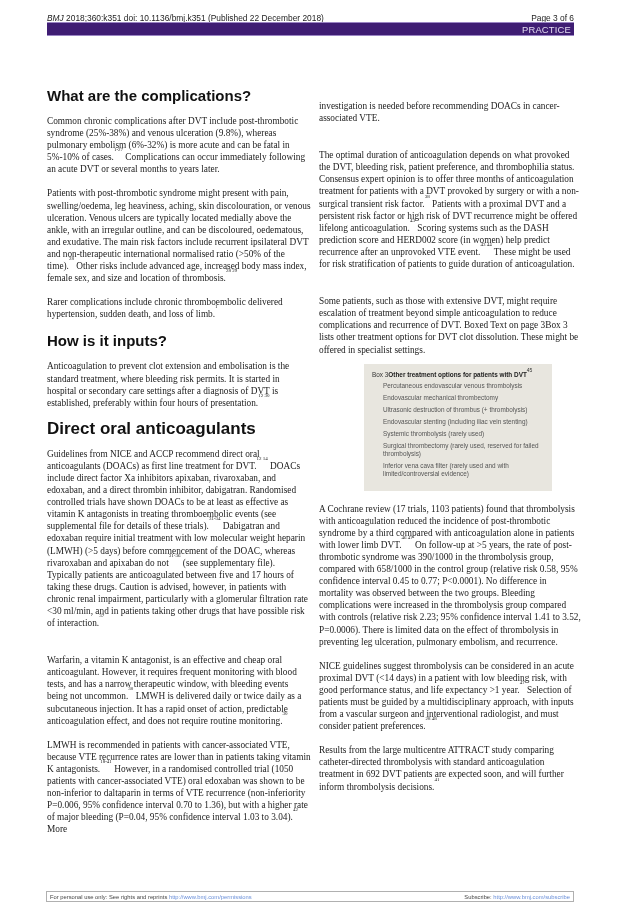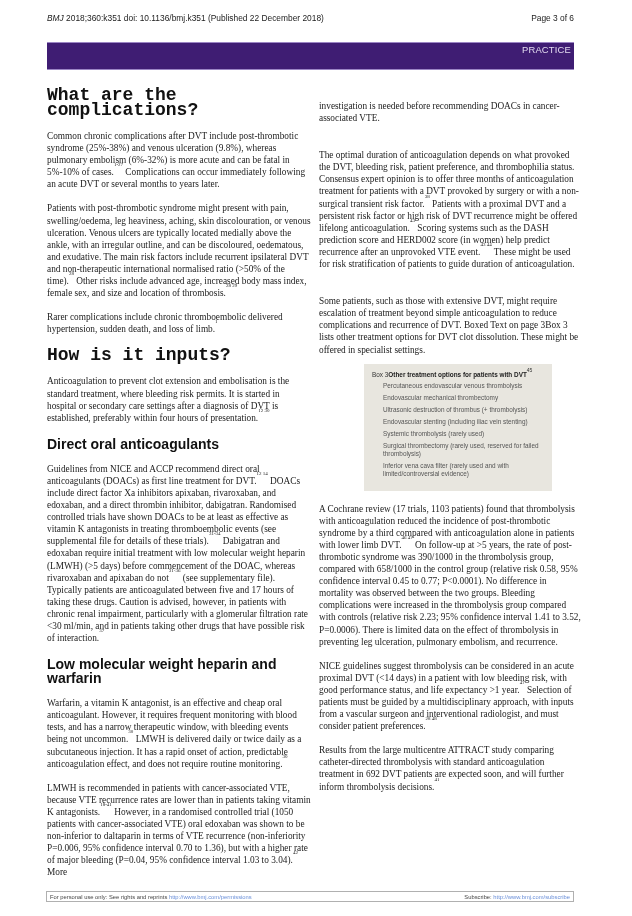--- a/index.html
+++ b/index.html
@@ -1,27 +1,27 @@
 <!DOCTYPE html>
 <html><head>
 <meta charset="utf-8">
 <style>
   html, body { margin:0; padding:0; background:#fff; }
   body { width:632px; height:916px; position:relative; overflow:hidden; font-family:"Liberation Serif", serif; color:#222; }
   .hdr { position:absolute; left:47px; top:13px; width:527px; font-family:"Liberation Sans", sans-serif; font-size:8.4px; color:#222; }
   .hdr .left { position:absolute; left:0; top:0; }
   .hdr .left i { }
   .hdr .right { position:absolute; right:0; top:0; }
-  .band { position:absolute; left:47px; top:42px; width:527px; height:28px; background:#3f1d73; border-top:1px solid #9b85c4; border-bottom:1px solid #9b85c4; box-sizing:border-box; }
+  .band { position:absolute; left:47px; top:22px; width:527px; height:14px; background:#3f1d73; border-top:1px solid #9b85c4; border-bottom:1px solid #9b85c4; box-sizing:border-box; }
   .band span { position:absolute; right:3px; top:1px; font-family:"Liberation Sans", sans-serif; font-size:9.4px; color:#e2dbf0; letter-spacing:0.2px; }
   .col { position:absolute; top:88px; width:264px; }
   .col.left { left:47px; }
   .col.right { left:319px; top:88px; width:262px; }
-  h2 { font-family:Liberation Mono, monospace; font-weight:bold; font-size:18px; color:#111; margin:0 0 4px 0; line-height:15px; }
-  h3 { font-family:"Liberation Sans", sans-serif; font-weight:bold; font-size:14px; color:#111; margin:0 0 3px 0; line-height:14px; }
+  h2 { font-family:Liberation Sans, sans-serif; font-weight:bold; font-size:15px; color:#111; margin:0 0 4px 0; line-height:15px; }
+  h3 { font-family:"Liberation Sans", sans-serif; font-weight:bold; font-size:17px; color:#111; margin:0 0 3px 0; line-height:14px; }
   p { margin:12px 0 4px 0; font-size:9.3px; line-height:12.1px; color:#222; }
   sup { font-size:5px; vertical-align:top; position:relative; top:-1px; line-height:0; }
   .gap { height:9px; }
   .box { margin:8px 0 10px 45px; width:172px; background:#e8e6df; padding:7px 8px 9px 8px; font-family:"Liberation Sans", sans-serif; font-size:6.4px; color:#444; }
   .box .title { font-size:6.4px; color:#333; margin-bottom:3px; line-height:8px; }
   .box .title b { color:#222; }
   .box .item { padding-left:11px; margin-bottom:4px; line-height:8px; color:#555; }
   .foot { position:absolute; left:46px; top:891px; width:528px; height:11px; border:1px solid #b0b0b0; box-sizing:border-box; font-family:"Liberation Sans", sans-serif; font-size:5.8px; color:#444; }
   .foot .l { position:absolute; left:3px; top:1.5px; }
   .foot .r { position:absolute; right:3px; top:1.5px; }
@@ -43,21 +43,20 @@
   <p><span>Common chronic complications after DVT include post-thrombotic syndrome (25%-38%) and venous ulceration (9.8%), whereas pulmonary embolism (6%-32%) is more acute and can be fatal in 5%-10% of cases.</span><sup>1-27</sup><span> Complications can occur immediately following an acute DVT or several months to years later.</span></p>
   <p><span>Patients with post-thrombotic syndrome might present with pain, swelling/oedema, leg heaviness, aching, skin discolouration, or venous ulceration. Venous ulcers are typically located medially above the ankle, with an irregular outline, and can be discoloured, oedematous, and exudative. The main risk factors include recurrent ipsilateral DVT and non-therapeutic international normalised ratio (&gt;50% of the time).</span><sup>28</sup><span> Other risks include advanced age, increased body mass index, female sex, and size and location of thrombosis.</span><sup>28 29</sup></p>
   <p><span>Rarer complications include chronic thromboembolic delivered hypertension, sudden death, and loss of limb.</span><sup>1</sup></p>
   <div class="gap"></div>
   <h2>How is it inputs?</h2>
   <p><span>Anticoagulation to prevent clot extension and embolisation is the standard treatment, where bleeding risk permits. It is started in hospital or secondary care settings after a diagnosis of DVT is established, preferably within four hours of presentation.</span><sup>12 30</sup></p>
   <div class="gap"></div>
   <h3>Direct oral anticoagulants</h3>
   <p><span>Guidelines from NICE and ACCP recommend direct oral anticoagulants (DOACs) as first line treatment for DVT.</span><sup>12 14</sup><span> DOACs include direct factor Xa inhibitors apixaban, rivaroxaban, and edoxaban, and a direct thrombin inhibitor, dabigatran. Randomised controlled trials have shown DOACs to be at least as effective as vitamin K antagonists in treating thromboembolic events (see supplemental file for details of these trials).</span><sup>31-34</sup><span> Dabigatran and edoxaban require initial treatment with low molecular weight heparin (LMWH) (&gt;5 days) before commencement of the DOAC, whereas rivaroxaban and apixaban do not</span><sup>31-36</sup><span> (see supplementary file). Typically patients are anticoagulated between five and 17 hours of taking these drugs. Caution is advised, however, in patients with chronic renal impairment, particularly with a glomerular filtration rate &lt;30 ml/min, and in patients taking other drugs that have possible risk of interaction.</span><sup>37</sup></p>
   <div class="gap"></div>
-  <h3>Low molecular weight heparin and warfarin</h3>
   <p><span>Warfarin, a vitamin K antagonist, is an effective and cheap oral anticoagulant. However, it requires frequent monitoring with blood tests, and has a narrow therapeutic window, with bleeding events being not uncommon.</span><sup>30</sup><span> LMWH is delivered daily or twice daily as a subcutaneous injection. It has a rapid onset of action, predictable anticoagulation effect, and does not require routine monitoring.</span><sup>30</sup></p>
   <p><span>LMWH is recommended in patients with cancer-associated VTE, because VTE recurrence rates are lower than in patients taking vitamin K antagonists.</span><sup>18-41</sup><span> However, in a randomised controlled trial (1050 patients with cancer-associated VTE) oral edoxaban was shown to be non-inferior to daltaparin in terms of VTE recurrence (non-inferiority P=0.006, 95% confidence interval 0.70 to 1.36), but with a higher rate of major bleeding (P=0.04, 95% confidence interval 1.03 to 3.04).</span><sup>42</sup><span> More</span></p>
 </div>
 
 <div class="col right">
   <p>investigation is needed before recommending DOACs in cancer-associated VTE.</p>
   <div class="gap"></div>
   <p><span>The optimal duration of anticoagulation depends on what provoked the DVT, bleeding risk, patient preference, and thrombophilia status. Consensus expert opinion is to offer three months of anticoagulation treatment for patients with a DVT provoked by surgery or with a non-surgical transient risk factor.</span><sup>38</sup><span> Patients with a proximal DVT and a persistent risk factor or high risk of DVT recurrence might be offered lifelong anticoagulation.</span><sup>43</sup><span> Scoring systems such as the DASH prediction score and HERD002 score (in women) help predict recurrence after an unprovoked VTE event.</span><sup>43 44</sup><span> These might be used for risk stratification of patients to guide duration of anticoagulation.</span></p>
   <div class="gap"></div>
   <p>Some patients, such as those with extensive DVT, might require escalation of treatment beyond simple anticoagulation to reduce complications and recurrence of DVT. Boxed Text on page 3Box 3 lists other treatment options for DVT clot dissolution. These might be offered in specialist settings.</p>

